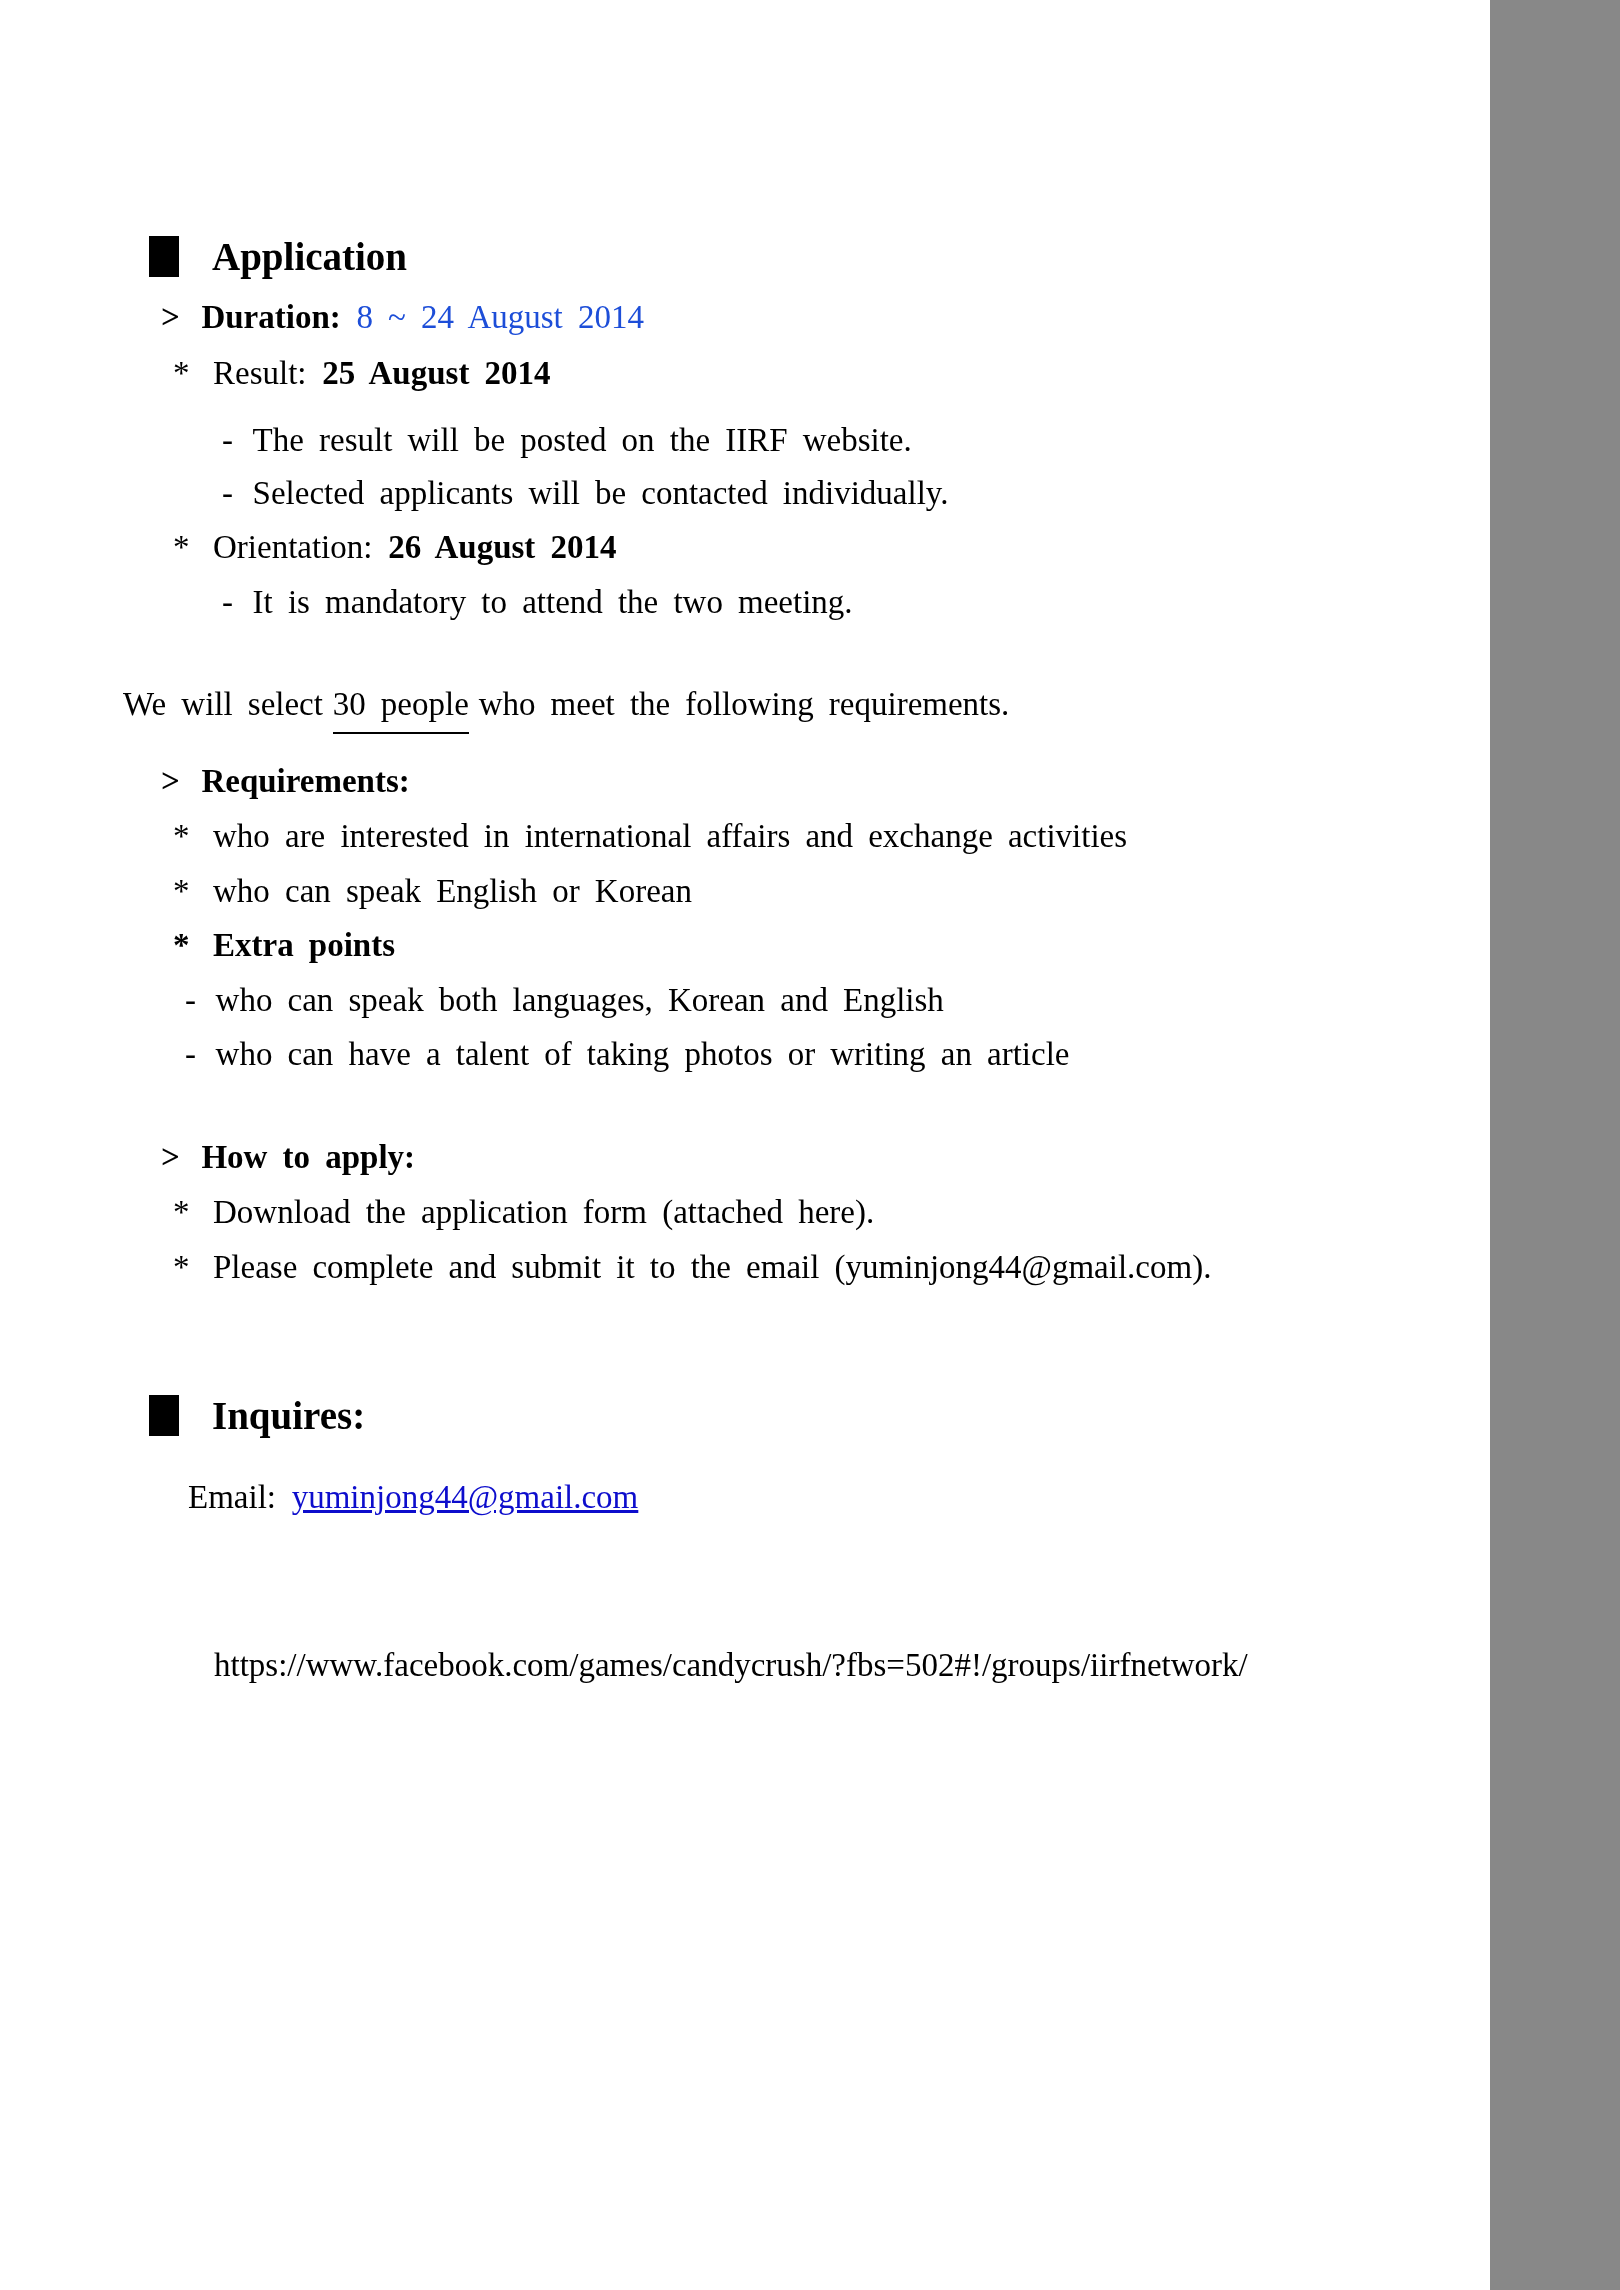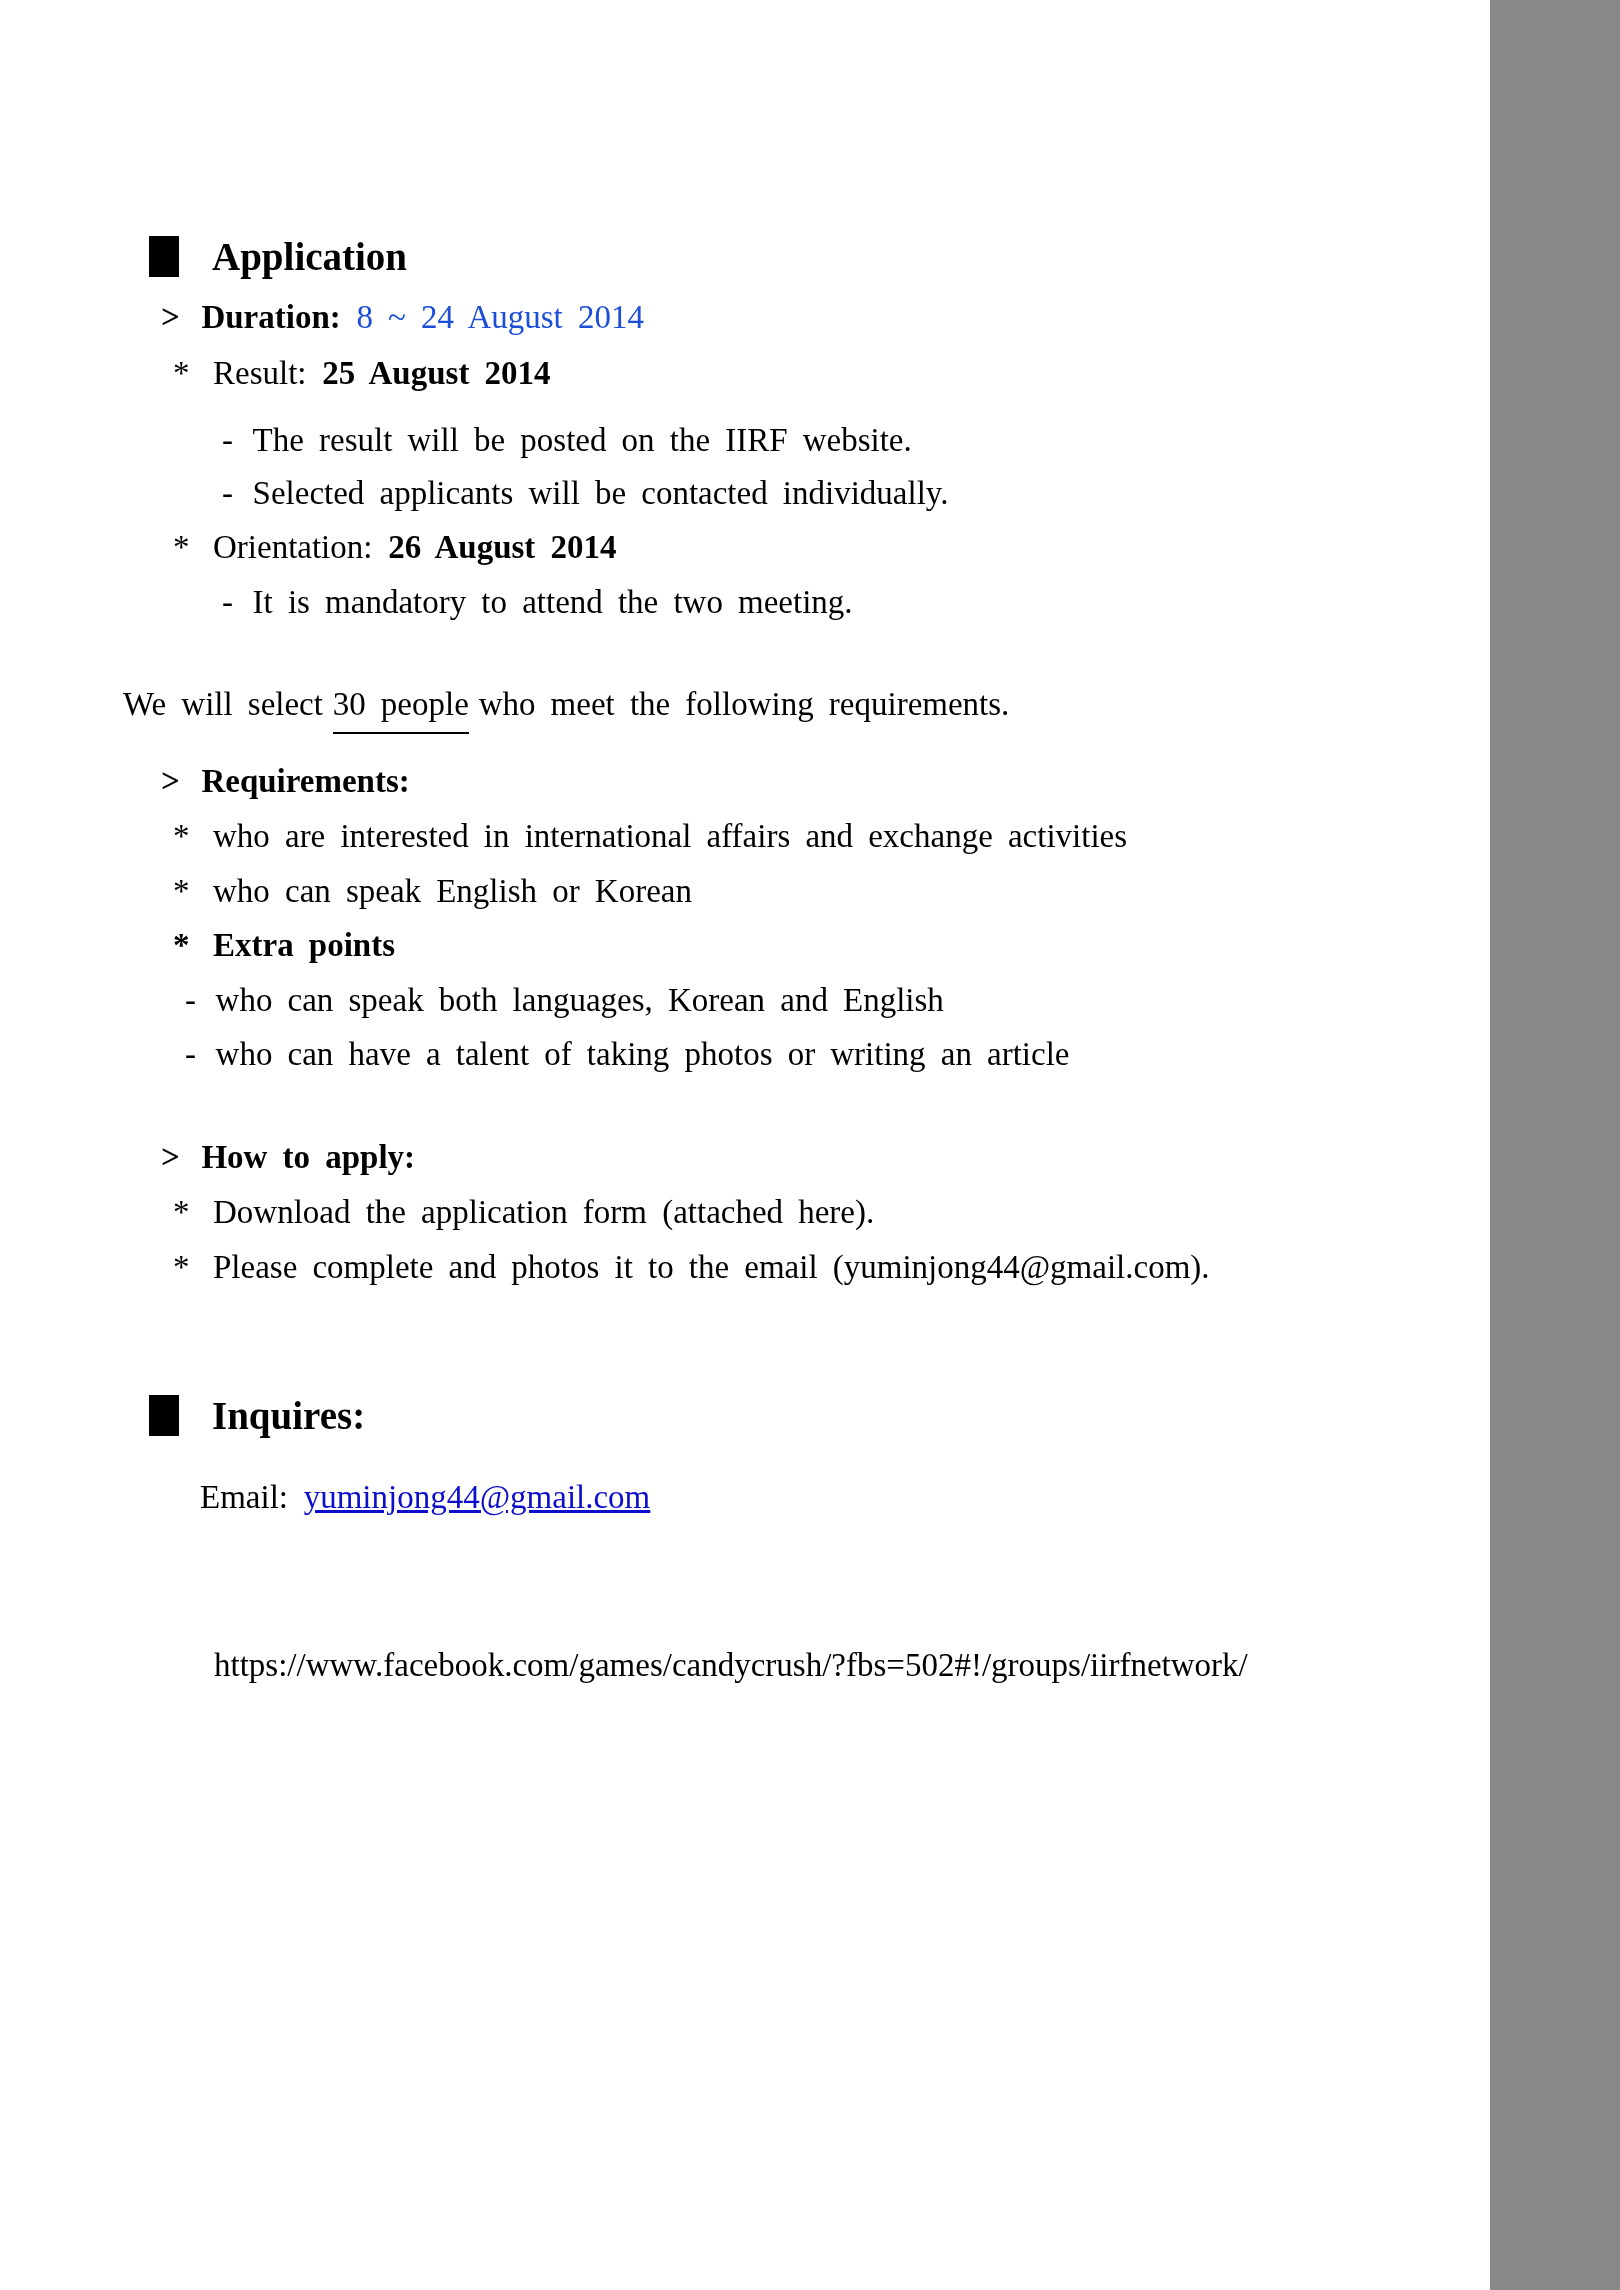--- a/index.html
+++ b/index.html
@@ -149,29 +149,29 @@
     <span class="bold">How to apply:</span>
   </div>
 
   <div class="row lvl-star" style="top:1192px">
     <span class="marker-star">*</span>
     <span>Download the application form (attached here).</span>
   </div>
 
   <div class="row lvl-star" style="top:1247px">
     <span class="marker-star">*</span>
-    <span>Please complete and photos it to the email (yuminjong44@gmail.com).</span>
+    <span>Please complete and submit it to the email (yuminjong44@gmail.com).</span>
   </div>
 
   <div class="heading-row lvl-head" style="top:1392px">
     <span class="sq"></span>
     <span class="h-bold">Inquires:</span>
   </div>
 
-  <div class="row" style="top:1453px; left:200px">
+  <div class="row" style="top:1453px; left:188px">
     <span class="label-gap">Email:</span>
     <a class="email-link">yuminjong44@gmail.com</a>
   </div>
 
 
   <div class="row" style="top:1645px; left:214px; word-spacing:0">
     <span>https://www.facebook.com/games/candycrush/?fbs=502#!/groups/iirfnetwork/</span>
   </div>
 
 </div>

